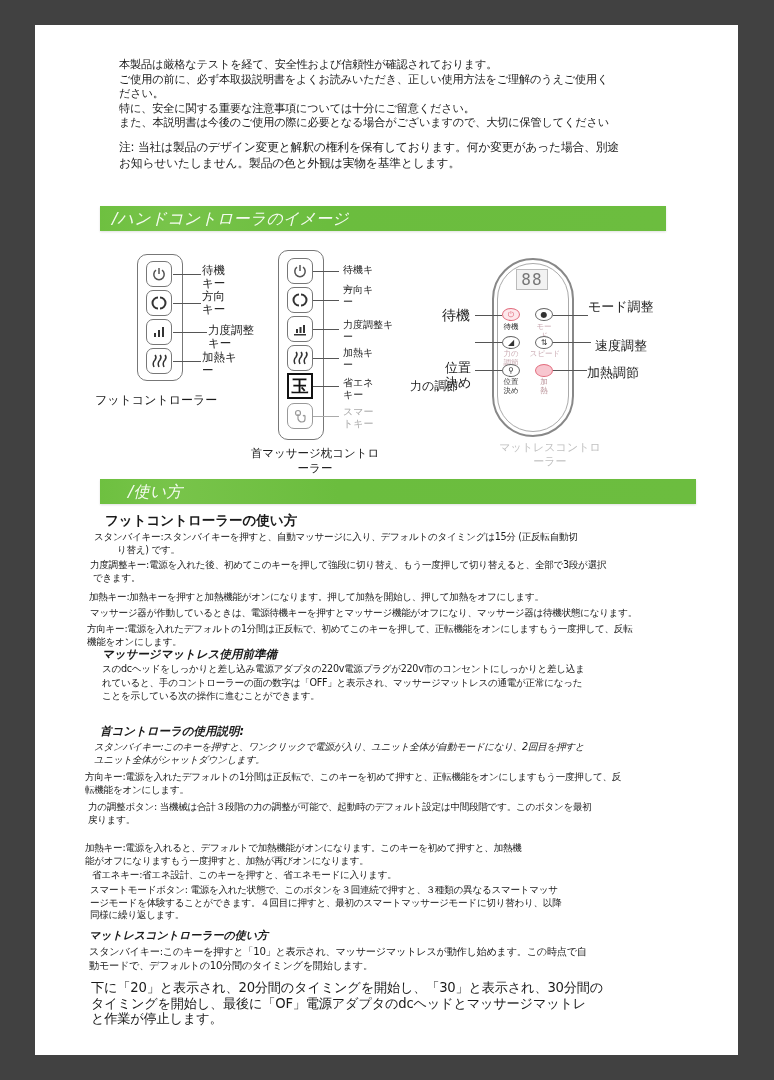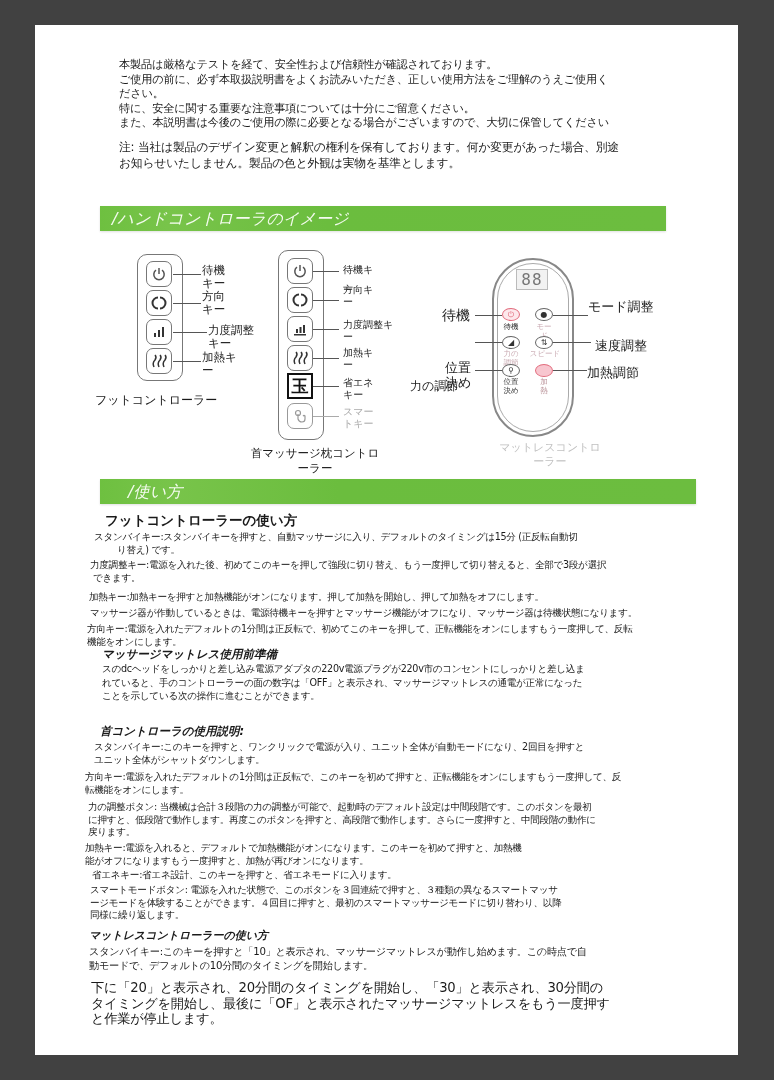--- a/index.html
+++ b/index.html
@@ -241,31 +241,30 @@
   </div>
 
   <div class="abs bold italic" style="left:67px; top:622px; font-size:11.5px;">マッサージマットレス使用前準備</div>
   <div class="abs txt-sm" style="left:67px; top:637px; line-height:13.5px;">
     <div>スのdcヘッドをしっかりと差し込み電源アダプタの220v電源プラグが220v市のコンセントにしっかりと差し込ま</div>
     <div>れていると、手のコントローラーの面の数字は「OFF」と表示され、マッサージマットレスの通電が正常になった</div>
     <div>ことを示している次の操作に進むことができます。</div>
   </div>
 
   <div class="abs bold italic" style="left:65px; top:699px; font-size:11.5px;">首コントローラの使用説明:</div>
-  <div class="abs txt-sm" style="left:59px; top:716px;">
+  <div class="abs txt-sm" style="left:59px; top:716px;font-style:italic;">
     <div>スタンバイキー:このキーを押すと、ワンクリックで電源が入り、ユニット全体が自動モードになり、2回目を押すと</div>
     <div>ユニット全体がシャットダウンします。</div>
   </div>
   <div class="abs txt-sm" style="left:50px; top:746px;">
     <div>方向キー:電源を入れたデフォルトの1分間は正反転で、このキーを初めて押すと、正転機能をオンにしますもう一度押して、反</div>
     <div>転機能をオンにします。</div>
   </div>
   <div class="abs txt-sm" style="left:53px; top:776px;">
     <div>力の調整ボタン: 当機械は合計３段階の力の調整が可能で、起動時のデフォルト設定は中間段階です。このボタンを最初</div>
-    <div>に押すと、低段階で動作します。再度このボタンを押すと、高段階で動作します。さらに一度押すと、中間段階の動作に</div>
     <div>戻ります。</div>
   </div>
   <div class="abs txt-sm" style="left:50px; top:817px;">
     <div>加熱キー:電源を入れると、デフォルトで加熱機能がオンになります。このキーを初めて押すと、加熱機</div>
     <div>能がオフになりますもう一度押すと、加熱が再びオンになります。</div>
   </div>
   <div class="abs txt-sm" style="left:57px; top:844px;">
     <div>省エネキー:省エネ設計、このキーを押すと、省エネモードに入ります。</div>
   </div>
   <div class="abs txt-sm" style="left:55px; top:859px;">
@@ -274,17 +273,17 @@
     <div>同様に繰り返します。</div>
   </div>
 
   <div class="abs bold italic" style="left:54px; top:903px; font-size:11px;">マットレスコントローラーの使い方</div>
   <div class="abs txt-sm" style="left:54px; top:920px; font-size:10.2px; line-height:14px;">
     <div>スタンバイキー:このキーを押すと「10」と表示され、マッサージマットレスが動作し始めます。この時点で自</div>
     <div>動モードで、デフォルトの10分間のタイミングを開始します。</div>
   </div>
   <div class="abs txt-lg" style="left:56px; top:955px; line-height:15.5px;">
     <div>下に「20」と表示され、20分間のタイミングを開始し、「30」と表示され、30分間の</div>
-    <div>タイミングを開始し、最後に「OF」と表示されたマッサージマットレスをもう一度押す</div>
+    <div>タイミングを開始し、最後に「OF」電源アダプタのdcヘッドとマッサージマットレ</div>
     <div>と作業が停止します。</div>
   </div>
 
 </div>
 
 </body></html>

